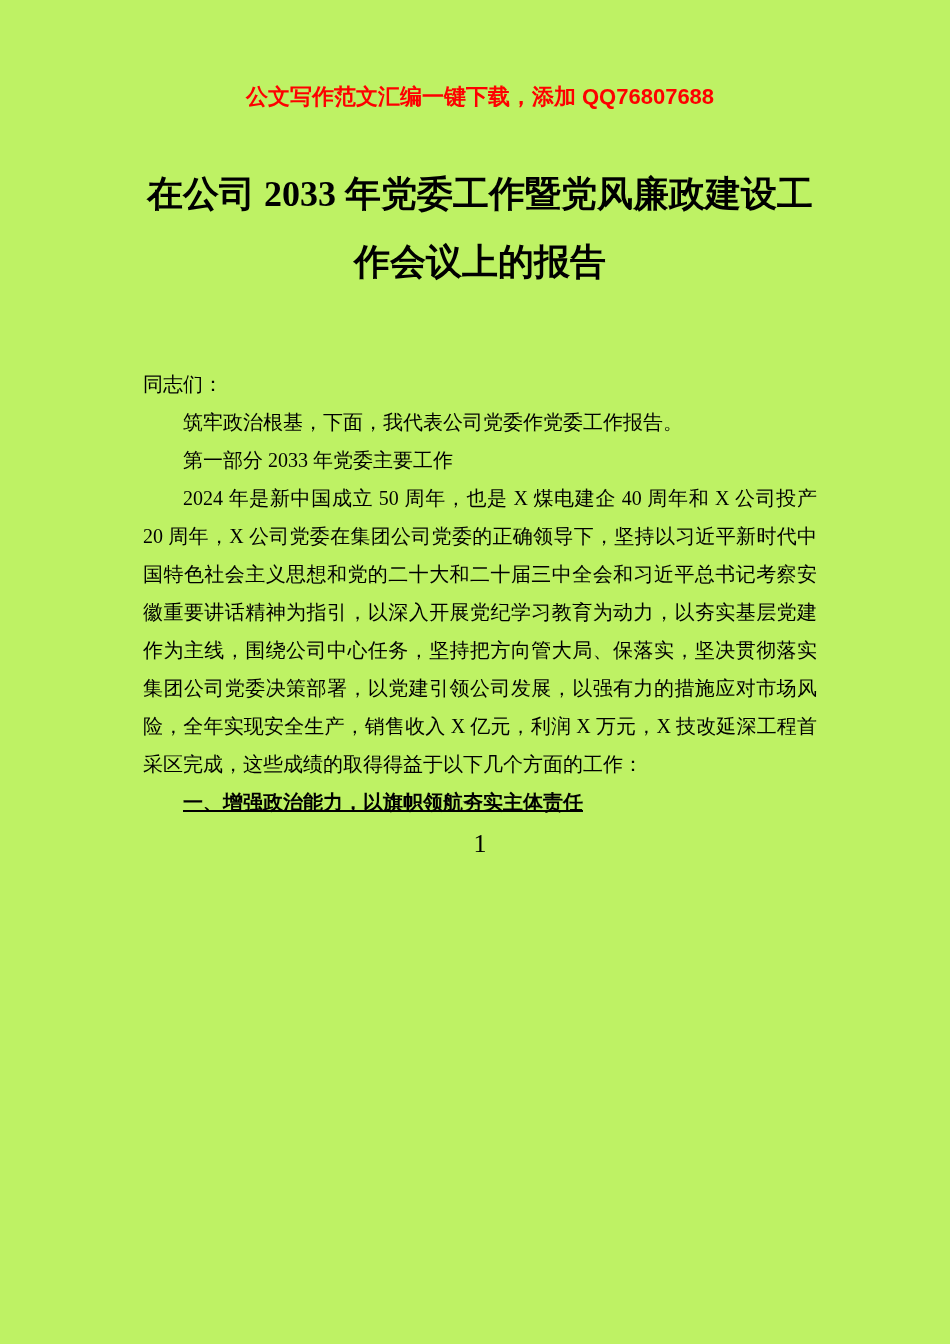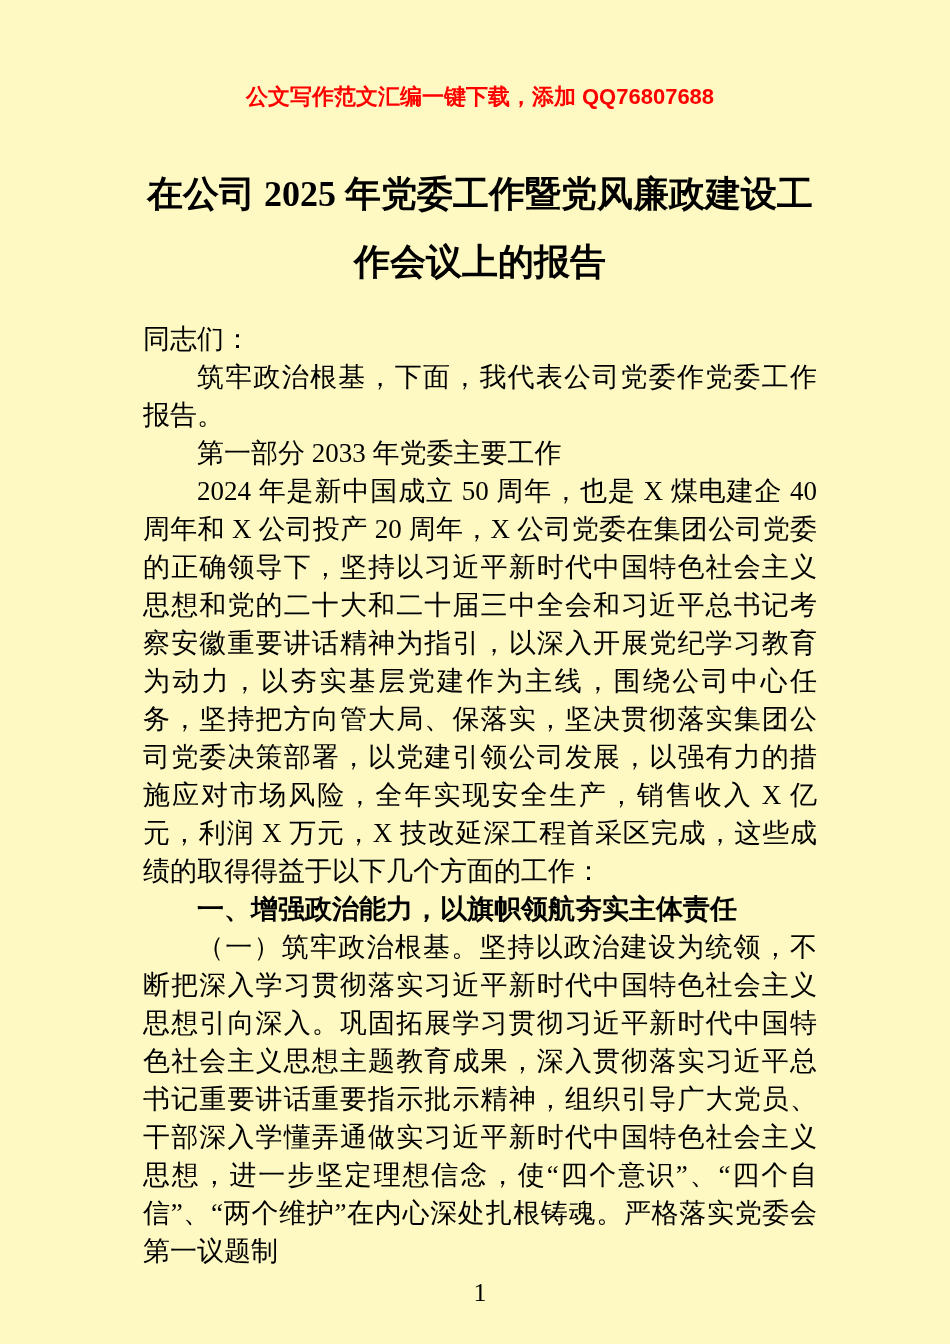--- a/index.html
+++ b/index.html
@@ -8,21 +8,21 @@
     width: 950px;
     height: 1344px;
     font-family: "Liberation Serif", serif;
     color: #000000;
     overflow: hidden;
   }
   .page {
     position: relative;
     width: 950px;
     height: 1344px;
-    background: #fef9c3;
+    background: #bef264;
     padding-left: 10px;
   }
   .promo-banner {
     padding-top: 84px;
     text-align: center;
     font-family: "Liberation Sans", sans-serif;
     font-size: 22px;
     line-height: 26px;
     font-weight: bold;
     color: #fe0000;
@@ -30,57 +30,57 @@
   .doc-title {
     margin: 50px auto 0 auto;
     max-width: 690px;
     text-align: center;
     font-size: 36px;
     line-height: 68px;
     font-weight: bold;
     font-family: "Liberation Serif", sans-serif;
   }
   .content {
-    margin: 24px auto 0 auto;
+    margin: 69px auto 0 auto;
     width: 674px;
-    font-size: 27px;
+    font-size: 20px;
     line-height: 38px;
     text-align: justify;
     font-family: "Liberation Serif", sans-serif;
   }
   .content p {
     text-indent: 2em;
   }
   .content p.no-indent {
     text-indent: 0;
   }
   .content p.bold-heading {
     font-weight: bold;
+    text-decoration: underline;
   }
   .page-number {
     margin-top: 8px;
     text-align: center;
     font-size: 26px;
     line-height: 30px;
     font-family: "Liberation Serif", serif;
   }
 </style>
 </head>
 <body>
 
 <div class="page">
 
   <div class="promo-banner" style="color: rgb(254, 0, 0);">公文写作范文汇编一键下载，添加 QQ76807688</div>
 
-  <h1 class="doc-title">在公司 2025 年党委工作暨党风廉政建设工作会议上的报告</h1>
+  <h1 class="doc-title">在公司 2033 年党委工作暨党风廉政建设工作会议上的报告</h1>
 
   <div class="content">
     <p class="no-indent">同志们：</p>
     <p>筑牢政治根基，下面，我代表公司党委作党委工作报告。</p>
     <p>第一部分 2033 年党委主要工作</p>
     <p>2024 年是新中国成立 50 周年，也是 X 煤电建企 40 周年和 X 公司投产 20 周年，X 公司党委在集团公司党委的正确领导下，坚持以习近平新时代中国特色社会主义思想和党的二十大和二十届三中全会和习近平总书记考察安徽重要讲话精神为指引，以深入开展党纪学习教育为动力，以夯实基层党建作为主线，围绕公司中心任务，坚持把方向管大局、保落实，坚决贯彻落实集团公司党委决策部署，以党建引领公司发展，以强有力的措施应对市场风险，全年实现安全生产，销售收入 X 亿元，利润 X 万元，X 技改延深工程首采区完成，这些成绩的取得得益于以下几个方面的工作：</p>
     <p class="bold-heading">一、增强政治能力，以旗帜领航夯实主体责任</p>
-    <p>（一）筑牢政治根基。坚持以政治建设为统领，不断把深入学习贯彻落实习近平新时代中国特色社会主义思想引向深入。巩固拓展学习贯彻习近平新时代中国特色社会主义思想主题教育成果，深入贯彻落实习近平总书记重要讲话重要指示批示精神，组织引导广大党员、干部深入学懂弄通做实习近平新时代中国特色社会主义思想，进一步坚定理想信念，使“四个意识”、“四个自信”、“两个维护”在内心深处扎根铸魂。严格落实党委会第一议题制</p>
   </div>
 
   <div class="page-number">1</div>
 
 </div>
 
 </body></html>

